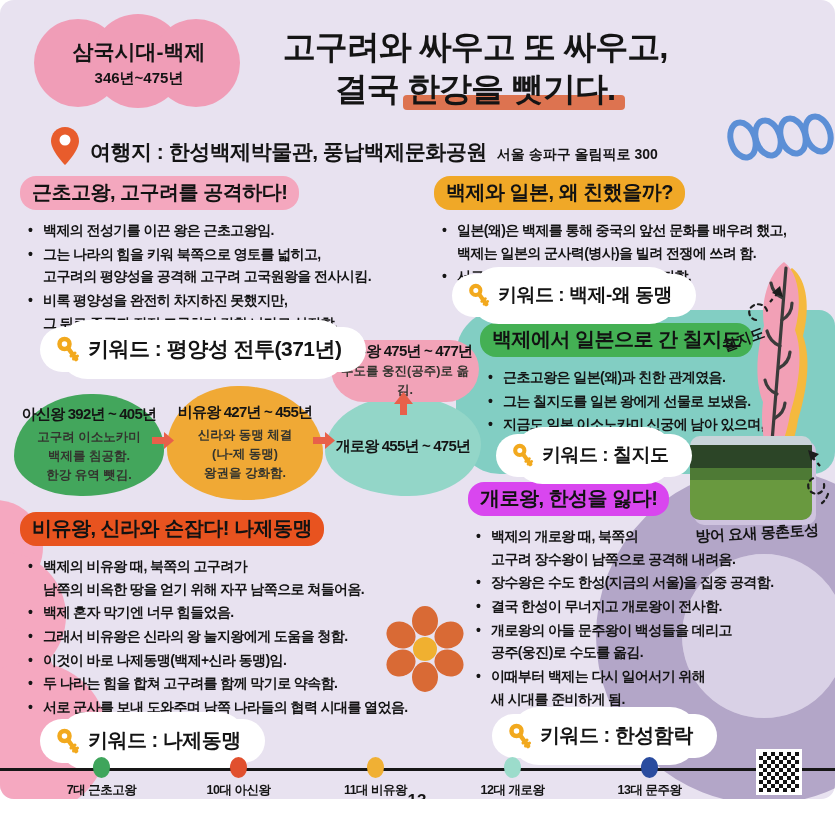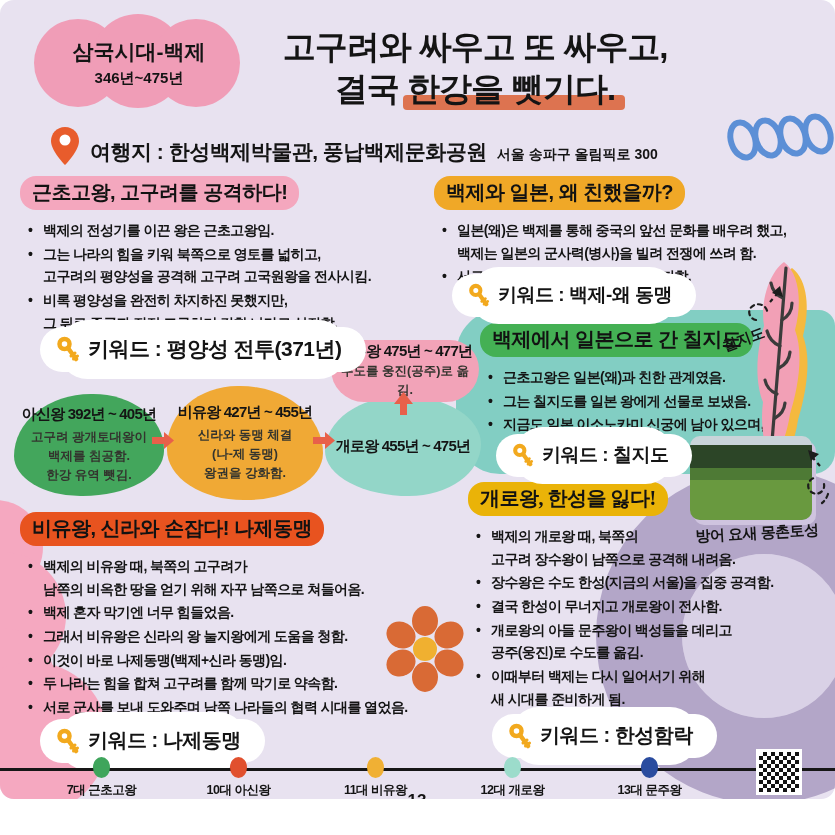--- a/index.html
+++ b/index.html
@@ -31,21 +31,21 @@
   .loc-sub { font-size:14px; font-weight:600; padding-bottom:2px; }
 
   
   .sec { position:absolute; z-index:2; }
   .hl { display:inline-block; padding:3px 12px 4px; border-radius:16px; font-weight:800; font-size:20px;
         letter-spacing:-0.5px; color:#121212; }
   .hl-pink { background:#f4a7be; }
   .hl-yellow { background:#f0a827; }
   .hl-green { background:#44b054; }
   .hl-red { background:#e8531f; }
-  .hl-teal { background:#eab308;font-family:Liberation Serif, serif; }
+  .hl-teal { background:#d946ef; }
   ul.bullets { list-style:none; margin:9px 0 0; padding:0 0 0 8px; }
   .bullets li { position:relative; padding-left:15px; font-size:14px; font-weight:700; line-height:1.62;
                 margin-bottom:1px; white-space:pre-line; letter-spacing:-0.6px; }
   .bullets li::before { content:"\2022"; position:absolute; left:0; top:0; }
 
   .teal-sec { position:absolute; left:456px; top:310px; right:0; height:164px; background:#82cec3;
               border-radius:44px 16px 22px 44px; z-index:1; }
   .teal-sec .inner { padding:13px 0 0 24px; }
 
   
@@ -229,21 +229,21 @@
   <div class="photo-cap">방어 요새 몽촌토성</div>
   <svg class="doodle" style="left:804px; top:446px;" width="34" height="60" viewBox="0 0 34 60">
     <path d="M20,38 a8,8 0 1 1 -10,-6" fill="none" stroke="#1d1d1d" stroke-width="2.2" stroke-dasharray="4 4" stroke-linecap="round"></path>
     <path d="M16,20 L9,12" stroke="#1d1d1d" stroke-width="2.2" stroke-dasharray="4 4"></path>
     <polygon points="4,4 15,8 7,15" fill="#1d1d1d"></polygon>
     <path d="M24,48 q-2,6 -6,9" fill="none" stroke="#1d1d1d" stroke-width="2.2" stroke-dasharray="4 4" stroke-linecap="round"></path>
   </svg>
 
   <div class="kcard kc-green" style="left:14px; top:394px; width:150px; height:102px;">
     <span class="kt">아신왕 392년 ~ 405년</span>
-    <span class="kb">고구려 광개토대왕이
+    <span class="kb">고구려 이소노카미
 백제를 침공함.
 한강 유역 뺏김.</span>
   </div>
   <svg class="arrow" style="left:152px; top:432px;" width="23" height="18" viewBox="0 0 23 18">
     <polygon points="0,5 12,5 12,0 22,8.5 12,17 12,12 0,12" fill="#e8604a"></polygon>
   </svg>
   <div class="kcard kc-yellow" style="left:167px; top:386px; width:156px; height:114px;">
     <span class="kt">비유왕 427년 ~ 455년</span>
     <span class="kb">신라와 동맹 체결
 (나-제 동맹)

